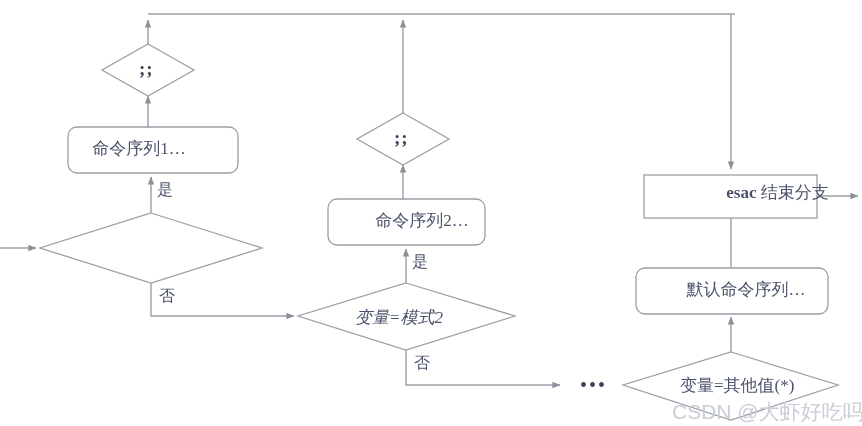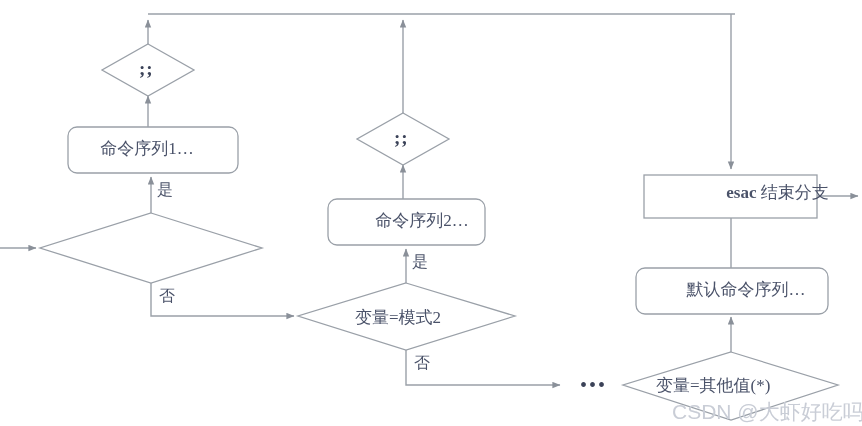--- a/index.html
+++ b/index.html
@@ -165,42 +165,42 @@
 
     <rect x="644" y="175" width="173" height="43" fill="#ffffff" stroke="#9aa0a8" stroke-width="1.3"></rect>
 
     <rect x="636" y="268" width="192" height="46" rx="9" ry="9" fill="#ffffff" stroke="#9aa0a8" stroke-width="1.3"></rect>
 
     <polygon points="731,352 838,385 731,420 623,385" fill="#ffffff" stroke="#9aa0a8" stroke-width="1.3"></polygon>
   </svg>
 
   <div class="semi-text" style="left:139px; top:58px;">;;</div>
 
-  <div class="node-label" style="left:68px; top:139px; width:142px;padding-left:8px;">命令序列1…</div>
+  <div class="node-label" style="left:68px; top:139px; width:142px;">命令序列1…</div>
 
 
   <div class="edge-label" style="left:157px; top:180px;">是</div>
 
   <div class="edge-label" style="left:159px; top:286px;">否</div>
 
   <div class="semi-text" style="left:394px; top:127px;">;;</div>
 
   <div class="node-label" style="left:328px; top:211px; width:188px;">命令序列2…</div>
 
-  <div class="diamond-text" style="left:355px; top:306px;">变量=模式2</div>
+  <div class="diamond-text" style="left:355px; top:306px;font-style:italic;">变量=模式2</div>
 
   <div class="edge-label" style="left:412px; top:252px;">是</div>
 
   <div class="edge-label" style="left:414px; top:353px;">否</div>
 
   <div class="ellipsis-text" style="left:580px; top:374px;">•••</div>
 
   <div class="node-label" style="left:644px; top:183px; width:173px;padding-left:47px;">
     <span class="kw">esac</span><span>&nbsp;</span><span>结束分支</span>
   </div>
 
   <div class="node-label" style="left:636px; top:280px; width:220px;">默认命令序列…</div>
 
-  <div class="diamond-text" style="left:656px; top:374px;">变量=其他值(*)</div>
+  <div class="diamond-text" style="left:680px; top:374px;">变量=其他值(*)</div>
 
   <div class="watermark" style="left:672px; top:398px;">CSDN @大虾好吃吗</div>
 
 </div>
 
 </body></html>

